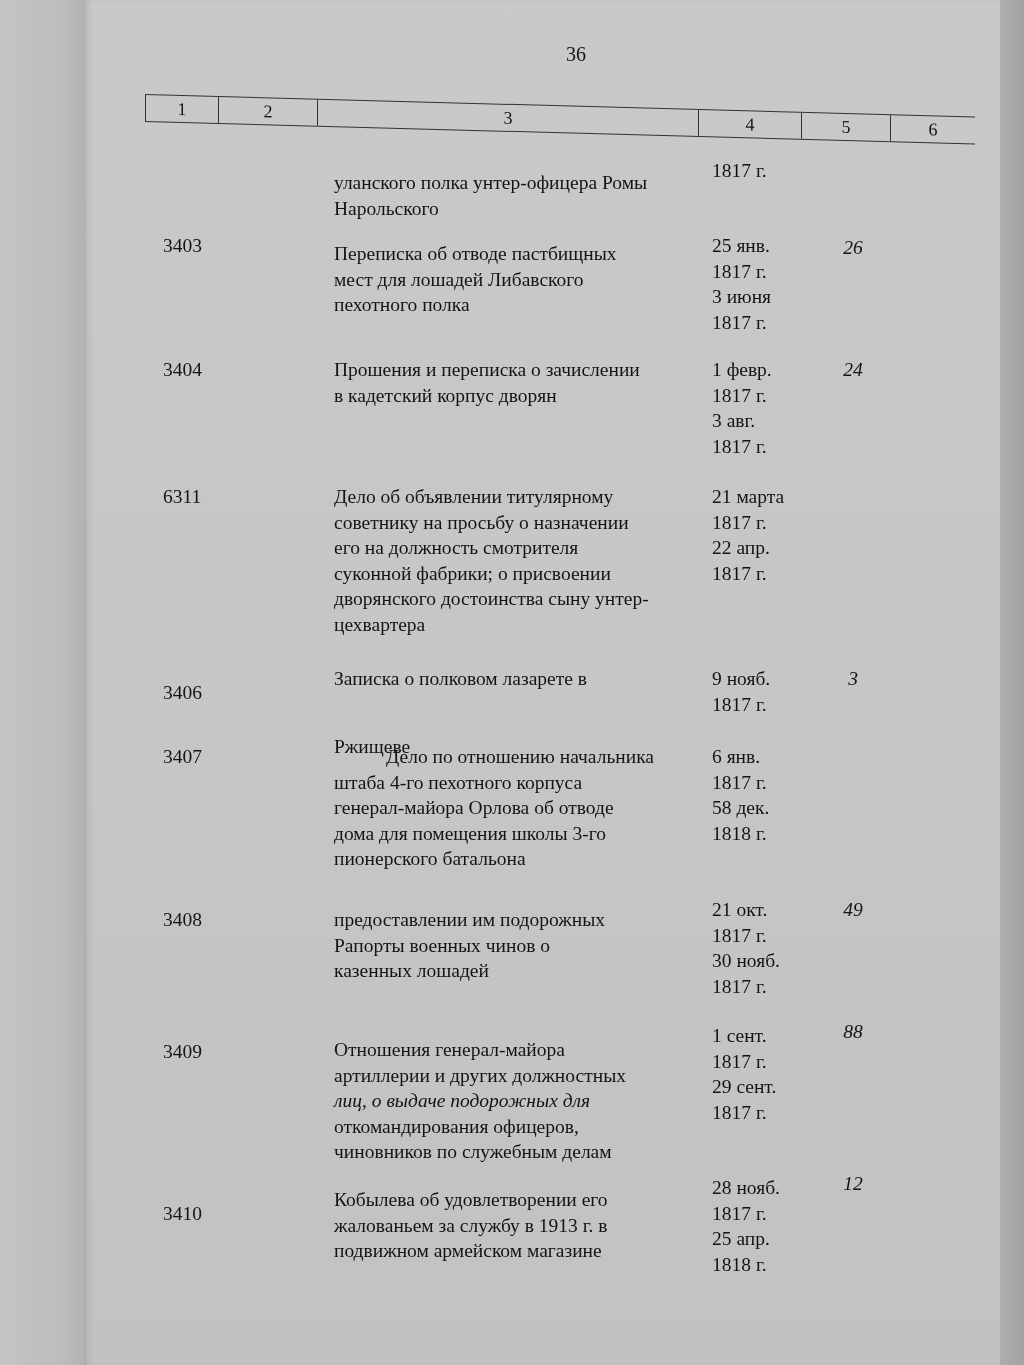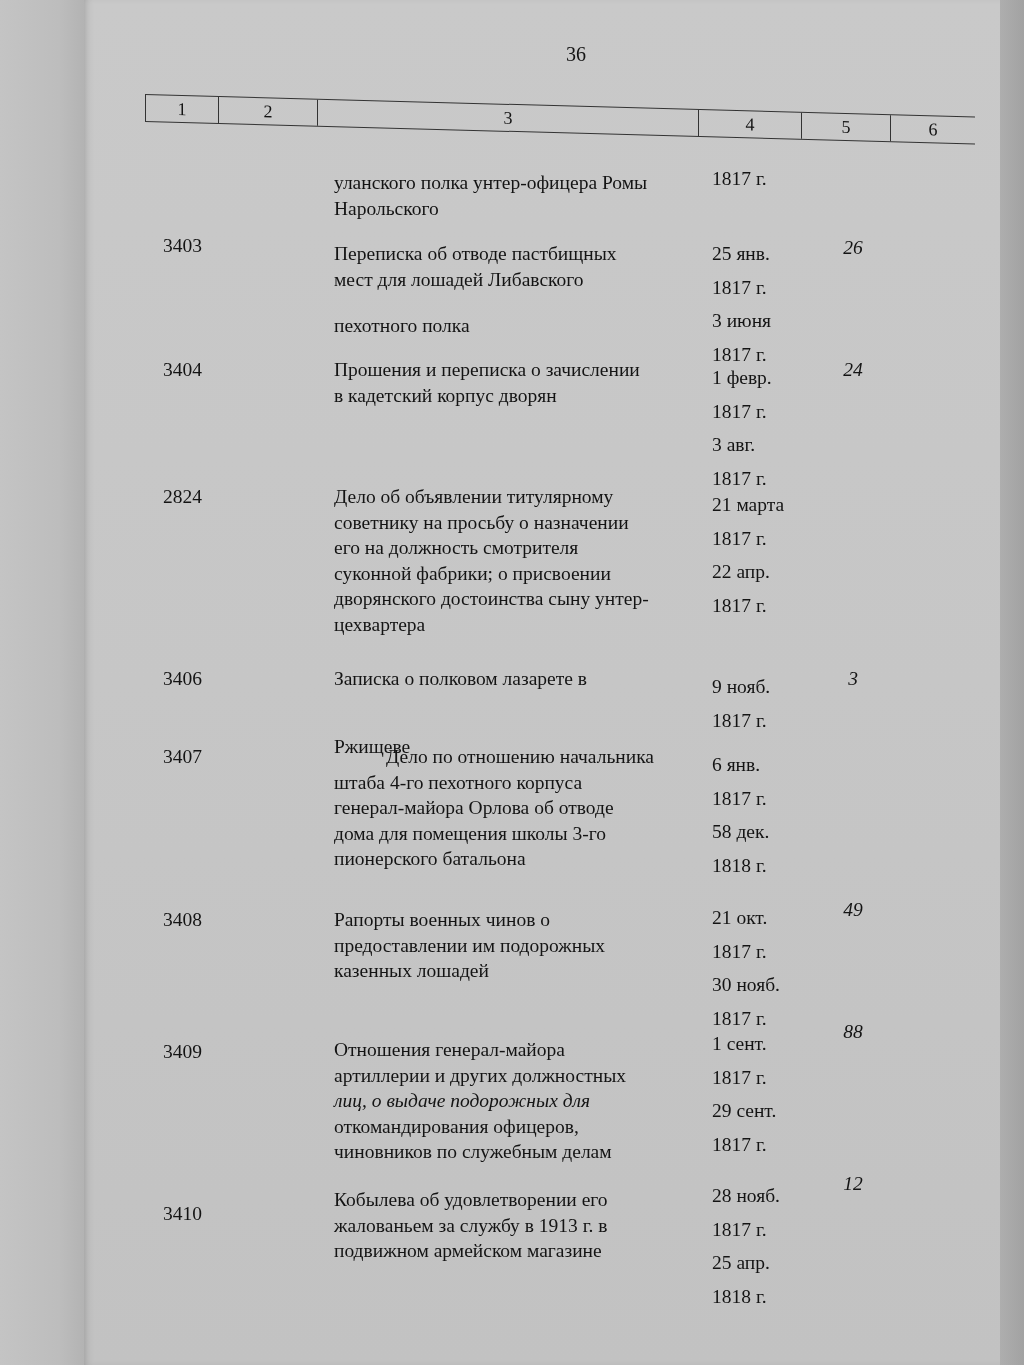--- a/index.html
+++ b/index.html
@@ -89,21 +89,21 @@
       width: 372px;
       top: 0;
       white-space: pre-line;
     }
     .rec-dates {
       position: absolute;
       left: 712px;
       width: 100px;
       top: 0;
     }
-    .rec-dates .d { display: block; margin-top: 8px; }
+    .rec-dates .d { display: block; }
     .rec-sheets {
       position: absolute;
       left: 838px;
       width: 30px;
       text-align: center;
       top: 0;
       font-style: italic;
     }
   </style>
 </head>
@@ -128,74 +128,74 @@
     <div class="record" style="top: 158px;">
       <div class="rec-num" style="top: 0px;"></div>
       <div class="rec-title" style="top: 12px;"><span style="display: block;">уланского полка унтер-офицера Ромы</span><span style="display: block;">Нарольского</span></div>
       <div class="rec-dates">
         <span class="d">1817 г.</span>
       </div>
       <div class="rec-sheets" style="top: 0px;"></div>
     </div>
     <div class="record" style="top: 233px;">
       <div class="rec-num" style="top: 0px;">3403</div>
-      <div class="rec-title" style="top: 8px;"><span style="display: block;">Переписка об отводе пастбищных</span><span style="display: block;">мест для лошадей Либавского</span><span style="display: block; margin-top: 21px;">пехотного полка</span></div>
+      <div class="rec-title" style="top: 8px;"><span style="display: block;">Переписка об отводе пастбищных</span><span style="display: block;">мест для лошадей Либавского</span><span style="display: block;">пехотного полка</span></div>
       <div class="rec-dates">
         <span class="d">25 янв.</span>
         <span class="d">1817 г.</span>
         <span class="d">3 июня</span>
         <span class="d">1817 г.</span>
       </div>
       <div class="rec-sheets" style="top: 2px;">26</div>
     </div>
     <div class="record" style="top: 357px;">
       <div class="rec-num" style="top: 0px;">3404</div>
       <div class="rec-title" style="top: 0px;"><span style="display: block;">Прошения и переписка о зачислении</span><span style="display: block;">в кадетский корпус дворян</span></div>
       <div class="rec-dates">
         <span class="d">1 февр.</span>
         <span class="d">1817 г.</span>
         <span class="d">3 авг.</span>
         <span class="d">1817 г.</span>
       </div>
       <div class="rec-sheets" style="top: 0px;">24</div>
     </div>
     <div class="record" style="top: 484px;">
-      <div class="rec-num" style="top: 0px;">2824</div>
+      <div class="rec-num" style="top: 0px;">6311</div>
       <div class="rec-title" style="top: 0px;"><span style="display: block;">Дело об объявлении титулярному</span><span style="display: block;">советнику на просьбу о назначении</span><span style="display: block;">его на должность смотрителя</span><span style="display: block;">суконной фабрики; о присвоении</span><span style="display: block;">дворянского достоинства сыну унтер-</span><span style="display: block;">цехвартера</span></div>
       <div class="rec-dates">
         <span class="d">21 марта</span>
         <span class="d">1817 г.</span>
         <span class="d">22 апр.</span>
         <span class="d">1817 г.</span>
       </div>
       <div class="rec-sheets" style="top: 0px;"></div>
     </div>
     <div class="record" style="top: 666px;">
-      <div class="rec-num" style="top: 0px;">3406</div>
+      <div class="rec-num" style="top: 14px;">3406</div>
       <div class="rec-title" style="top: 0px;"><span style="display: block;">Записка о полковом лазарете в</span><span style="display: block; margin-top: 42px;">Ржищеве</span></div>
       <div class="rec-dates">
         <span class="d">9 нояб.</span>
         <span class="d">1817 г.</span>
       </div>
       <div class="rec-sheets" style="top: 0px;">3</div>
     </div>
     <div class="record" style="top: 744px;">
       <div class="rec-num" style="top: 0px;">3407</div>
       <div class="rec-title" style="top: 0px;"><span style="display: block; text-align: center;">Дело по отношению начальника</span><span style="display: block;">штаба 4-го пехотного корпуса</span><span style="display: block;">генерал-майора Орлова об отводе</span><span style="display: block;">дома для помещения школы 3-го</span><span style="display: block;">пионерского батальона</span></div>
       <div class="rec-dates">
         <span class="d">6 янв.</span>
         <span class="d">1817 г.</span>
         <span class="d">58 дек.</span>
         <span class="d">1818 г.</span>
       </div>
       <div class="rec-sheets" style="top: 0px;"></div>
     </div>
     <div class="record" style="top: 897px;">
       <div class="rec-num" style="top: 10px;">3408</div>
-      <div class="rec-title" style="top: 10px;"><span style="display: block;">Рапорты военных чинов о</span><span style="display: block;">предоставлении им подорожных</span><span style="display: block;">казенных лошадей</span></div>
+      <div class="rec-title" style="top: 10px;"><span style="display: block;">предоставлении им подорожных</span><span style="display: block;">Рапорты военных чинов о</span><span style="display: block;">казенных лошадей</span></div>
       <div class="rec-dates">
         <span class="d">21 окт.</span>
         <span class="d">1817 г.</span>
         <span class="d">30 нояб.</span>
         <span class="d">1817 г.</span>
       </div>
       <div class="rec-sheets" style="top: 0px;">49</div>
     </div>
     <div class="record" style="top: 1023px;">
       <div class="rec-num" style="top: 16px;">3409</div>

